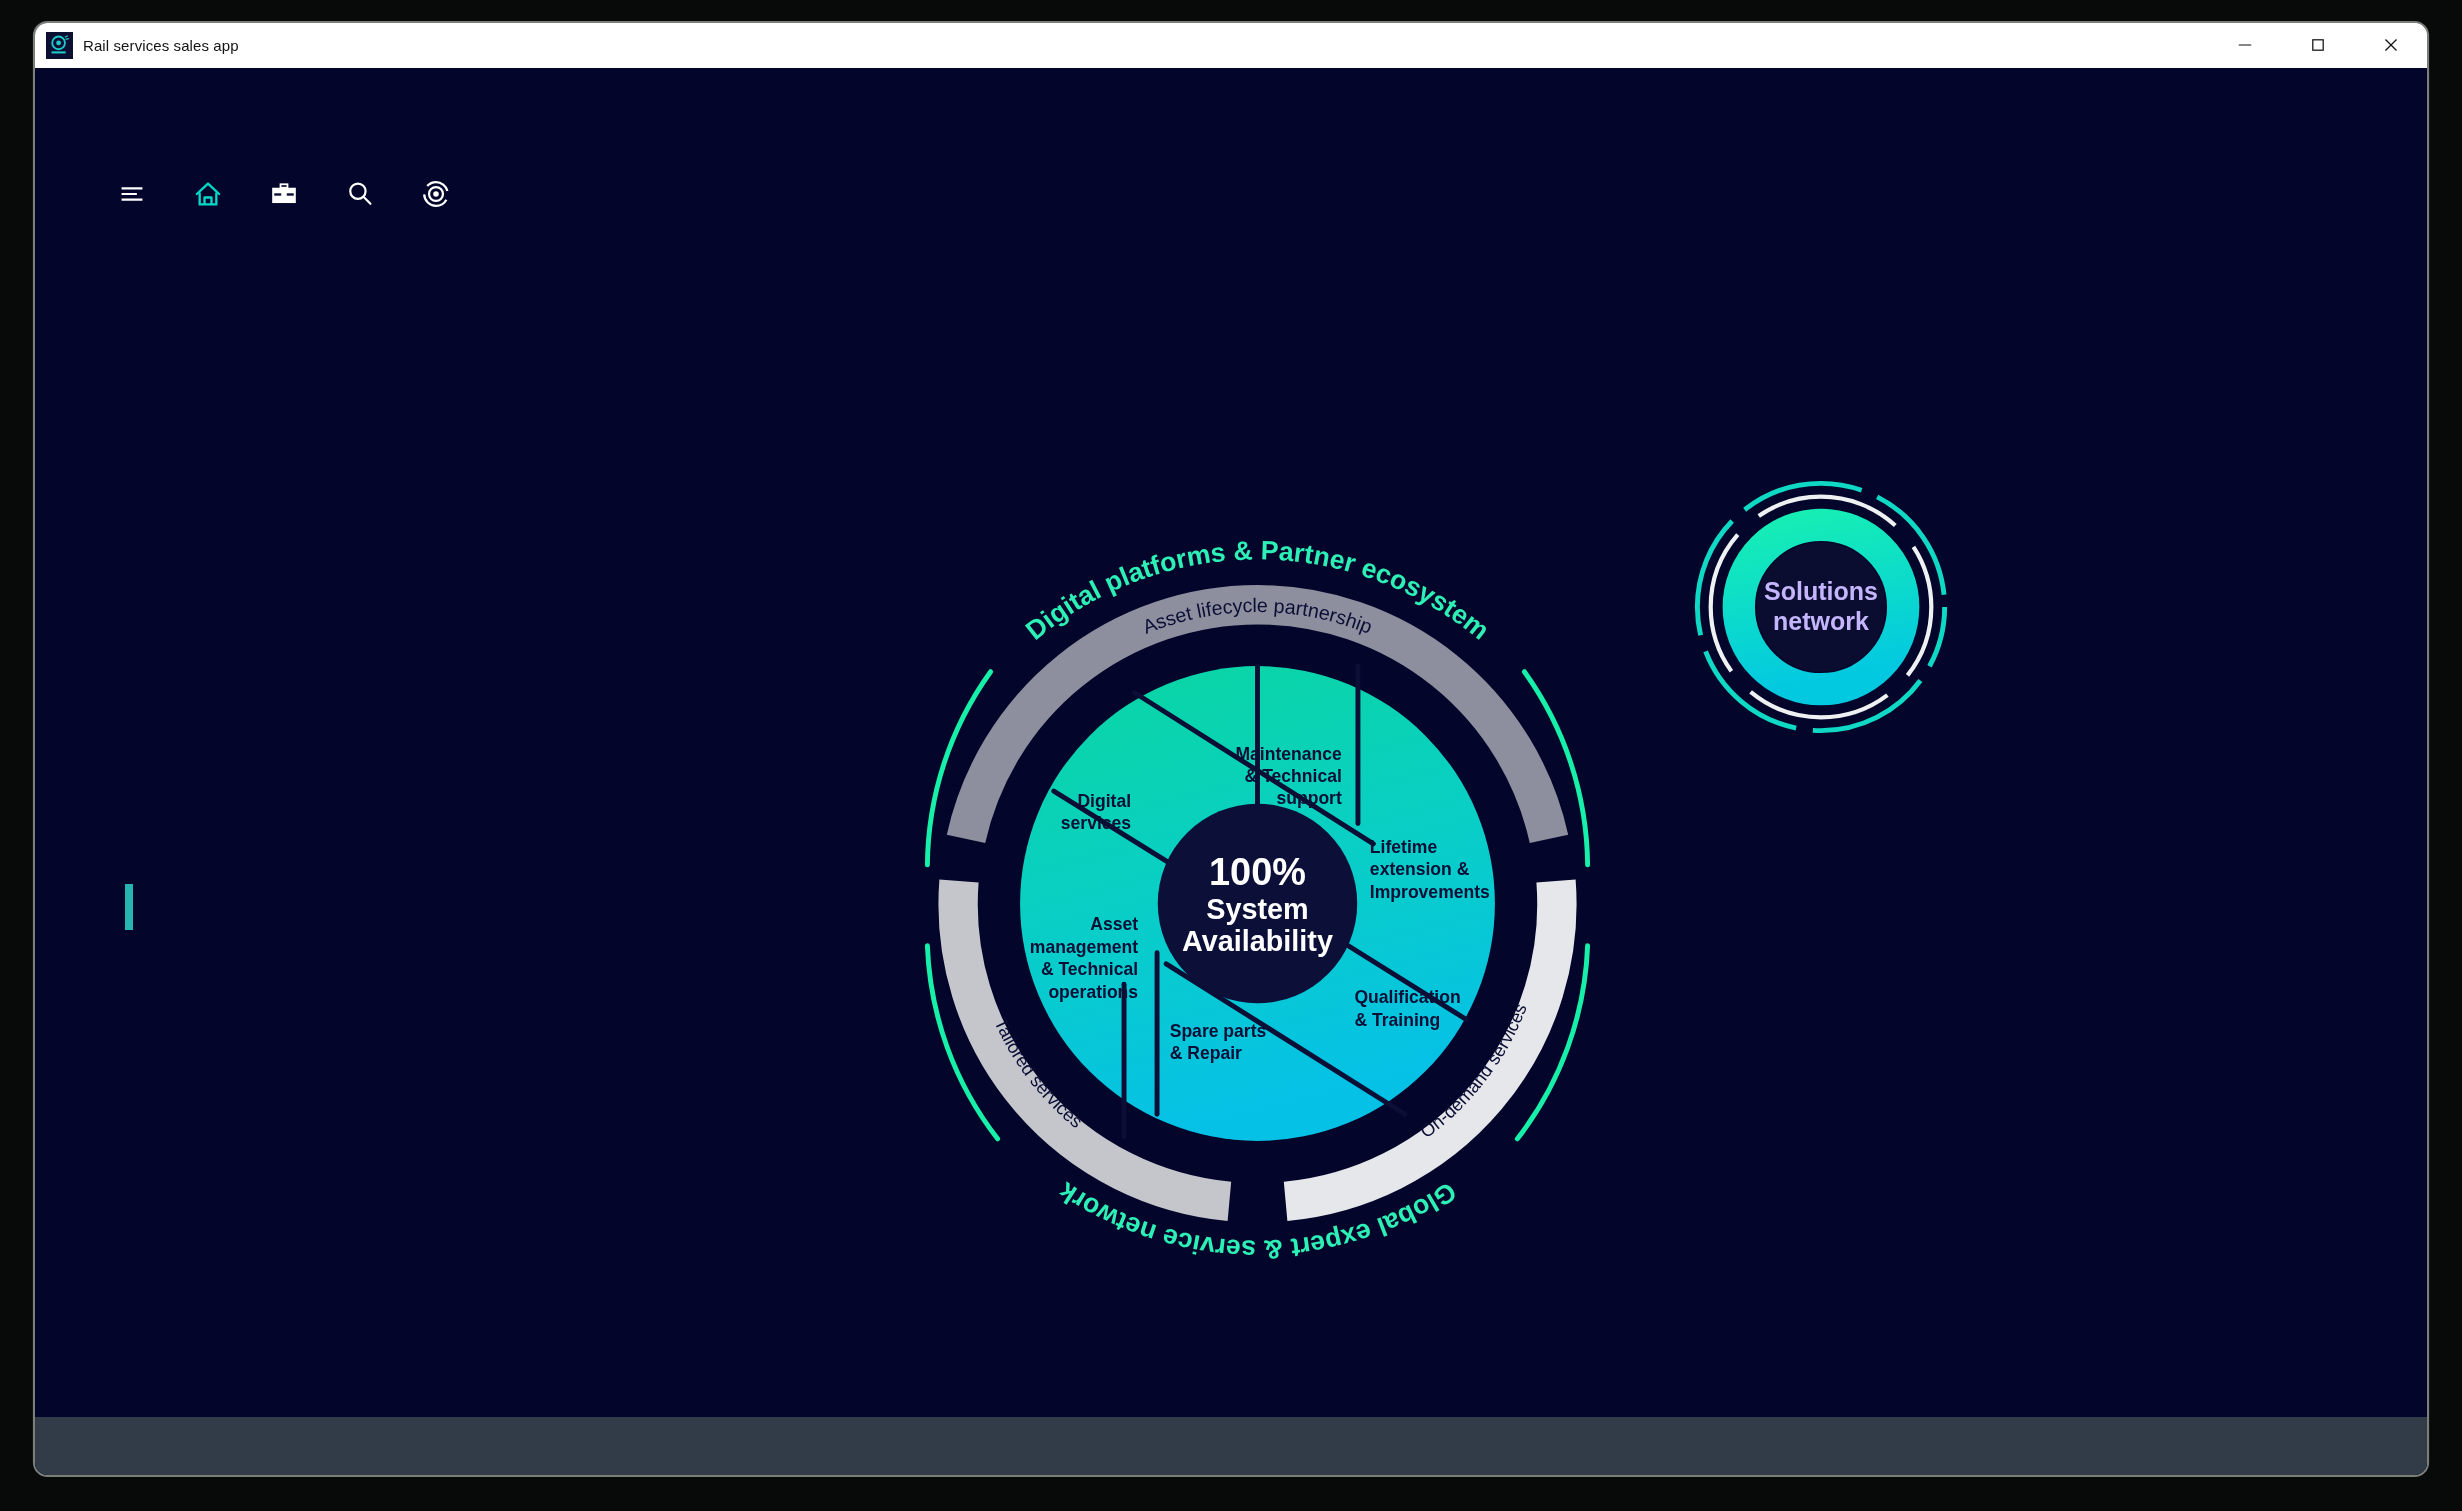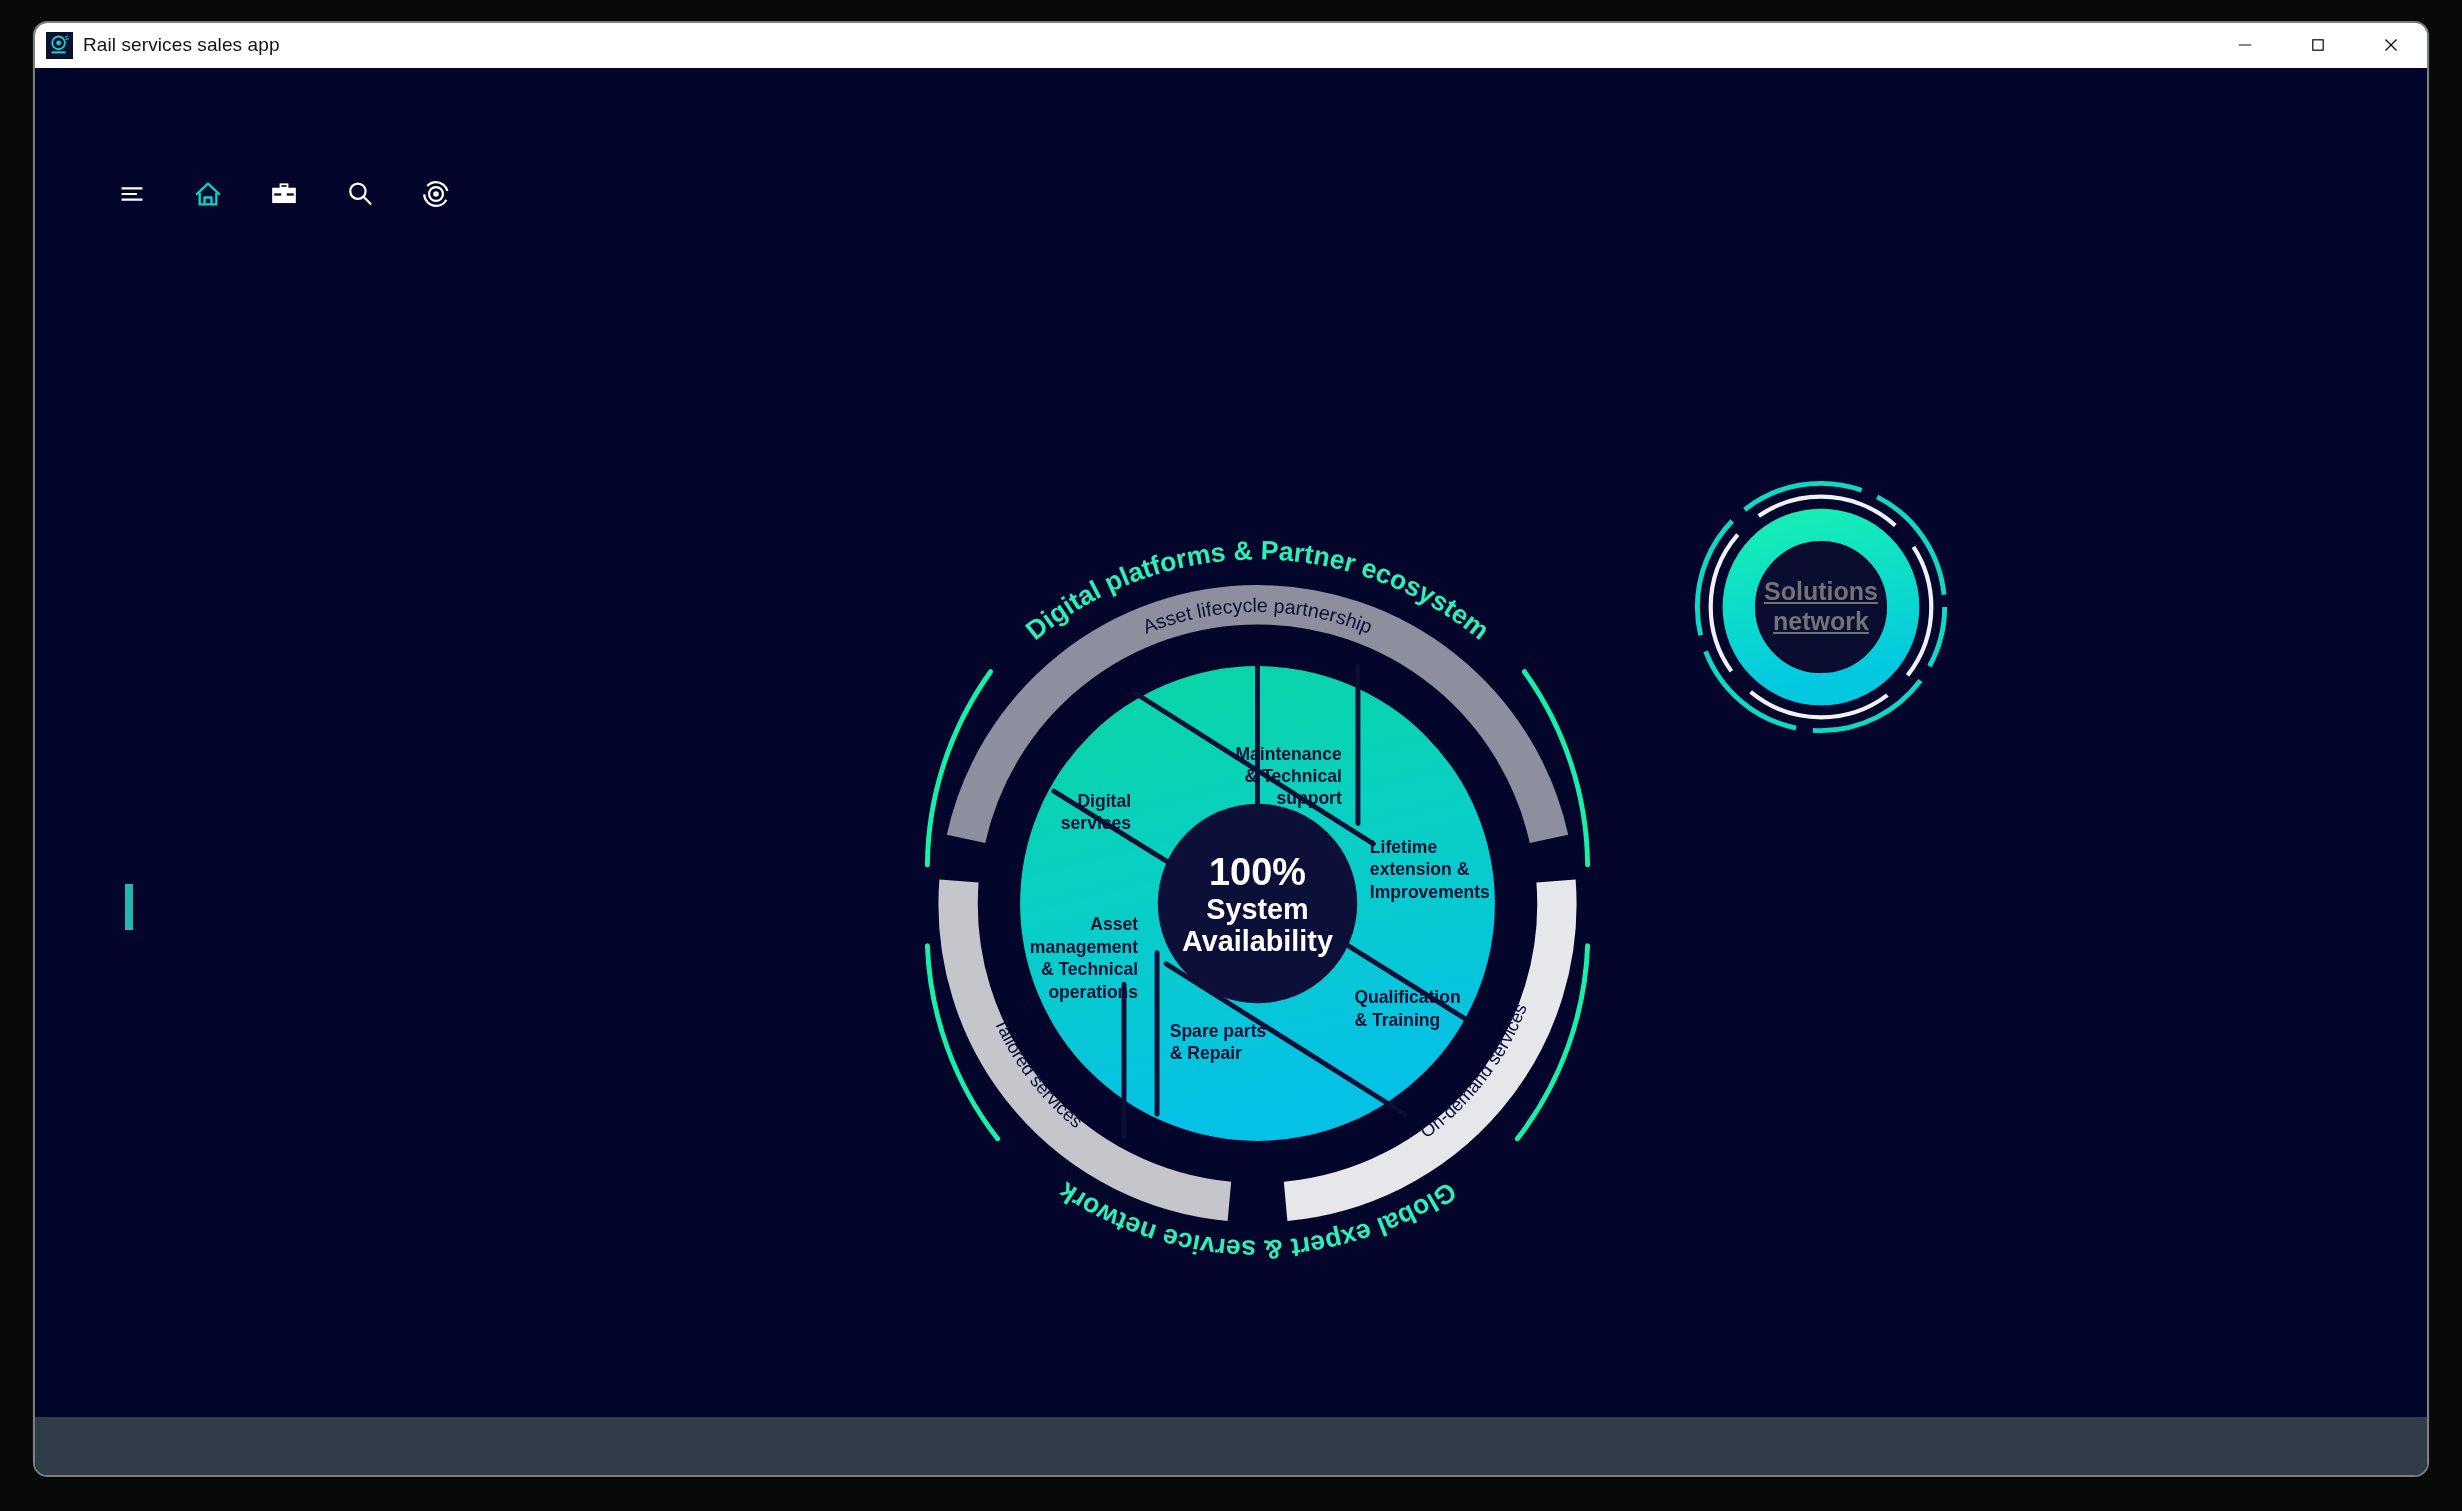--- a/index.html
+++ b/index.html
@@ -35,21 +35,21 @@
   }
   #app-icon {
     width: 27px; height: 27px;
     background: #0b1033;
     display: flex; align-items: center; justify-content: center;
     flex: 0 0 auto;
   }
   #app-icon svg { display: block; }
   #title-text {
     margin-left: 9.8px;
-    font-size: 19px;
+    font-size: 15px;
     color: #141414;
     letter-spacing: 0.1px;
     white-space: nowrap;
   }
   #winbtns {
     position: absolute; right: 0; top: 0;
     height: 45px; display: flex;
   }
   .winbtn {
     width: 73px; height: 45px;
@@ -105,27 +105,26 @@
     position: absolute;
     left: 1649px; top: 402px;
     width: 274px; height: 274px;
   }
   #solutions-finder svg { display:block; }
   #sf-label {
     position: absolute;
     left: 0; top: 0; width: 274px; height: 274px;
     display: flex; flex-direction: column;
     align-items: center; justify-content: center;
-    color: #737373;
+    color: #c4b5fd;
     font-size: 25px;
     font-weight: 700;
     line-height: 1.18;
     text-align: center;
     pointer-events: none;
-    text-decoration: underline;
   }
   
   #statusbar {
     position: absolute;
     left: 0; bottom: 0;
     width: 100%;
     height: 59px;
     background: #323c48;
     border-top: 1.4px solid #03052a;
   }

